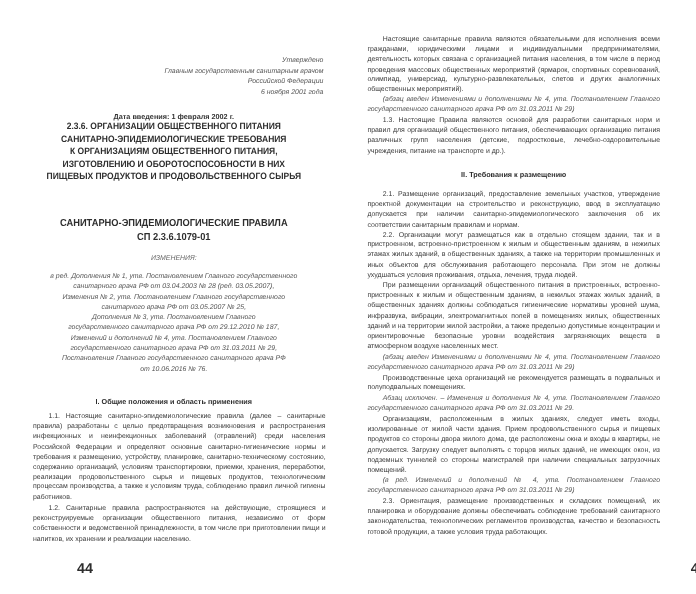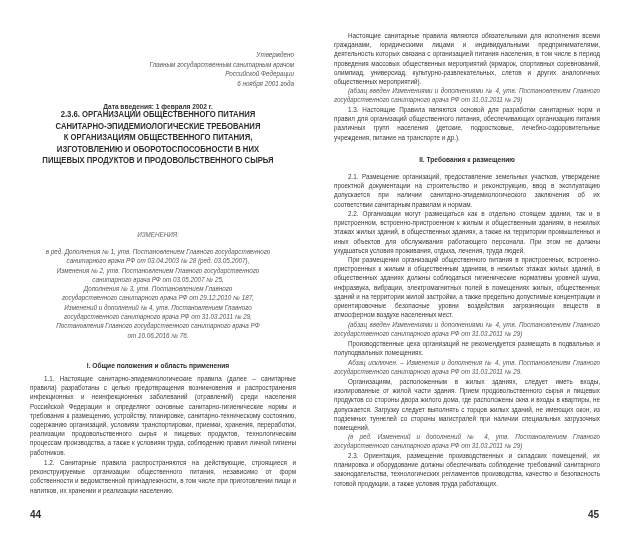--- a/index.html
+++ b/index.html
@@ -11,21 +11,21 @@
   .p { position: absolute; font-size: 6.3px; line-height: 9.2px; text-align: justify; }
   .it { font-style: italic; }
   .c { text-align: center; }
   .r { text-align: right; }
   .b { font-weight: bold; }
   .ind { text-indent: 14px; }
   .h1 { font-family: "Liberation Sans", sans-serif; font-weight: bold; font-size: 8.4px;
         line-height: 11.5px; text-align: center; color: #2e2e2e; transform: scaleX(0.92); }
   .h2 { font-weight: bold; font-size: 9.2px; line-height: 12.5px; text-align: center; color: #2e2e2e; transform: scaleX(0.92); }
   .sect { font-weight: bold; font-size: 6.6px; text-align: center; color: #2e2e2e; }
-  .pnum { position: absolute; font-weight: bold; font-size: 10px; color: #2e2e2e; }
+  .pnum { position: absolute; font-weight: bold; font-size: 13px; color: #2e2e2e; margin-left: 40px; }
 </style>
 </head>
 <body>
 
 <div class="page left">
   <div class="p it r" style="left:40px; top:50px; width:254px; line-height:9.6px; color:#555;">
     <div>Утверждено</div>
     <div>Главным государственным санитарным врачом</div>
     <div>Российской Федерации</div>
     <div>6 ноября 2001 года</div>
@@ -34,20 +34,24 @@
   <div class="p b c" style="left:20px; top:102px; width:276px; font-size:6.6px; color:#333;">Дата введения: 1 февраля 2002 г.</div>
 
   <div style="position:absolute; left:10px; top:109px; width:296px;">
     <div class="h1">2.3.6. ОРГАНИЗАЦИИ ОБЩЕСТВЕННОГО ПИТАНИЯ</div>
     <div class="h1">САНИТАРНО-ЭПИДЕМИОЛОГИЧЕСКИЕ ТРЕБОВАНИЯ</div>
     <div class="h1">К ОРГАНИЗАЦИЯМ ОБЩЕСТВЕННОГО ПИТАНИЯ,</div>
     <div class="h1">ИЗГОТОВЛЕНИЮ И ОБОРОТОСПОСОБНОСТИ В НИХ</div>
     <div class="h1">ПИЩЕВЫХ ПРОДУКТОВ И ПРОДОВОЛЬСТВЕННОГО СЫРЬЯ</div>
   </div>
 
+  <div style="position:absolute; left:10px; top:196px; width:296px;">
+    <div class="h2">САНИТАРНО-ЭПИДЕМИОЛОГИЧЕСКИЕ ПРАВИЛА</div>
+    <div class="h2">СП 2.3.6.1079-01</div>
+  </div>
 
   <div class="p it c" style="left:20px; top:230px; width:276px; color:#666;">ИЗМЕНЕНИЯ:</div>
 
   <div class="p it c" style="left:20px; top:247px; width:276px; line-height:9.3px; color:#555;">
     <div>в ред. Дополнения № 1, утв. Постановлением Главного государственного</div>
     <div>санитарного врача РФ от 03.04.2003 № 28 (ред. 03.05.2007),</div>
     <div>Изменения № 2, утв. Постановлением Главного государственного</div>
     <div>санитарного врача РФ от 03.05.2007 № 25,</div>
     <div>Дополнения № 3, утв. Постановлением Главного</div>
     <div>государственного санитарного врача РФ от 29.12.2010 № 187,</div>

